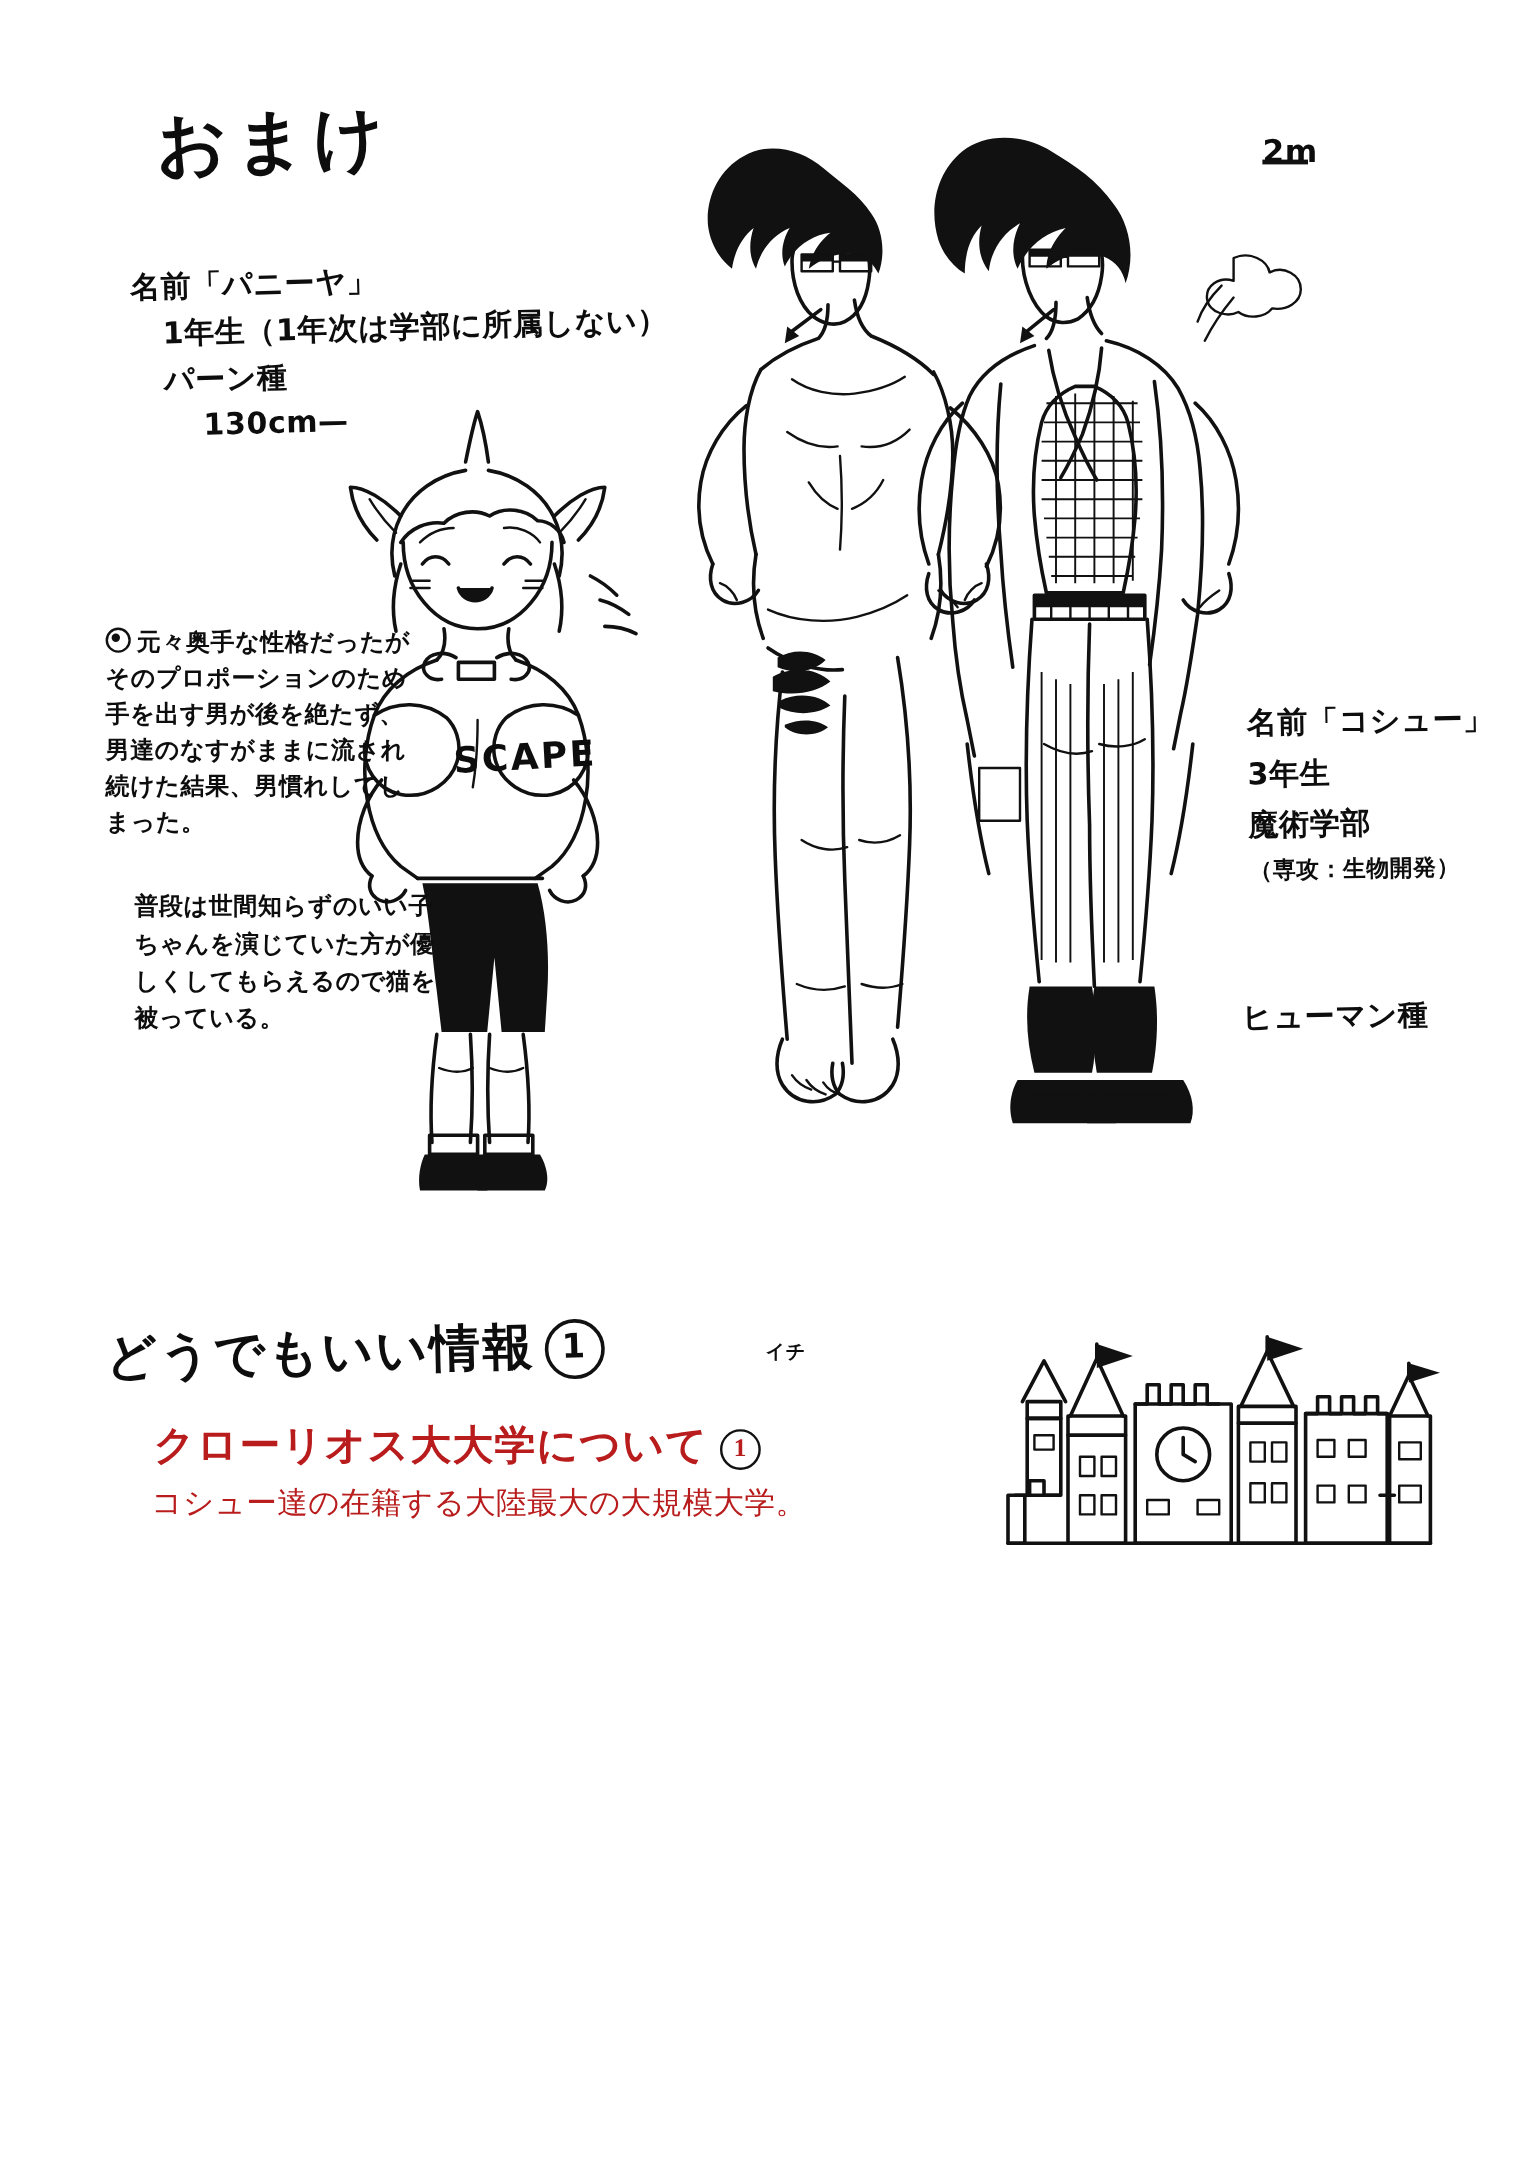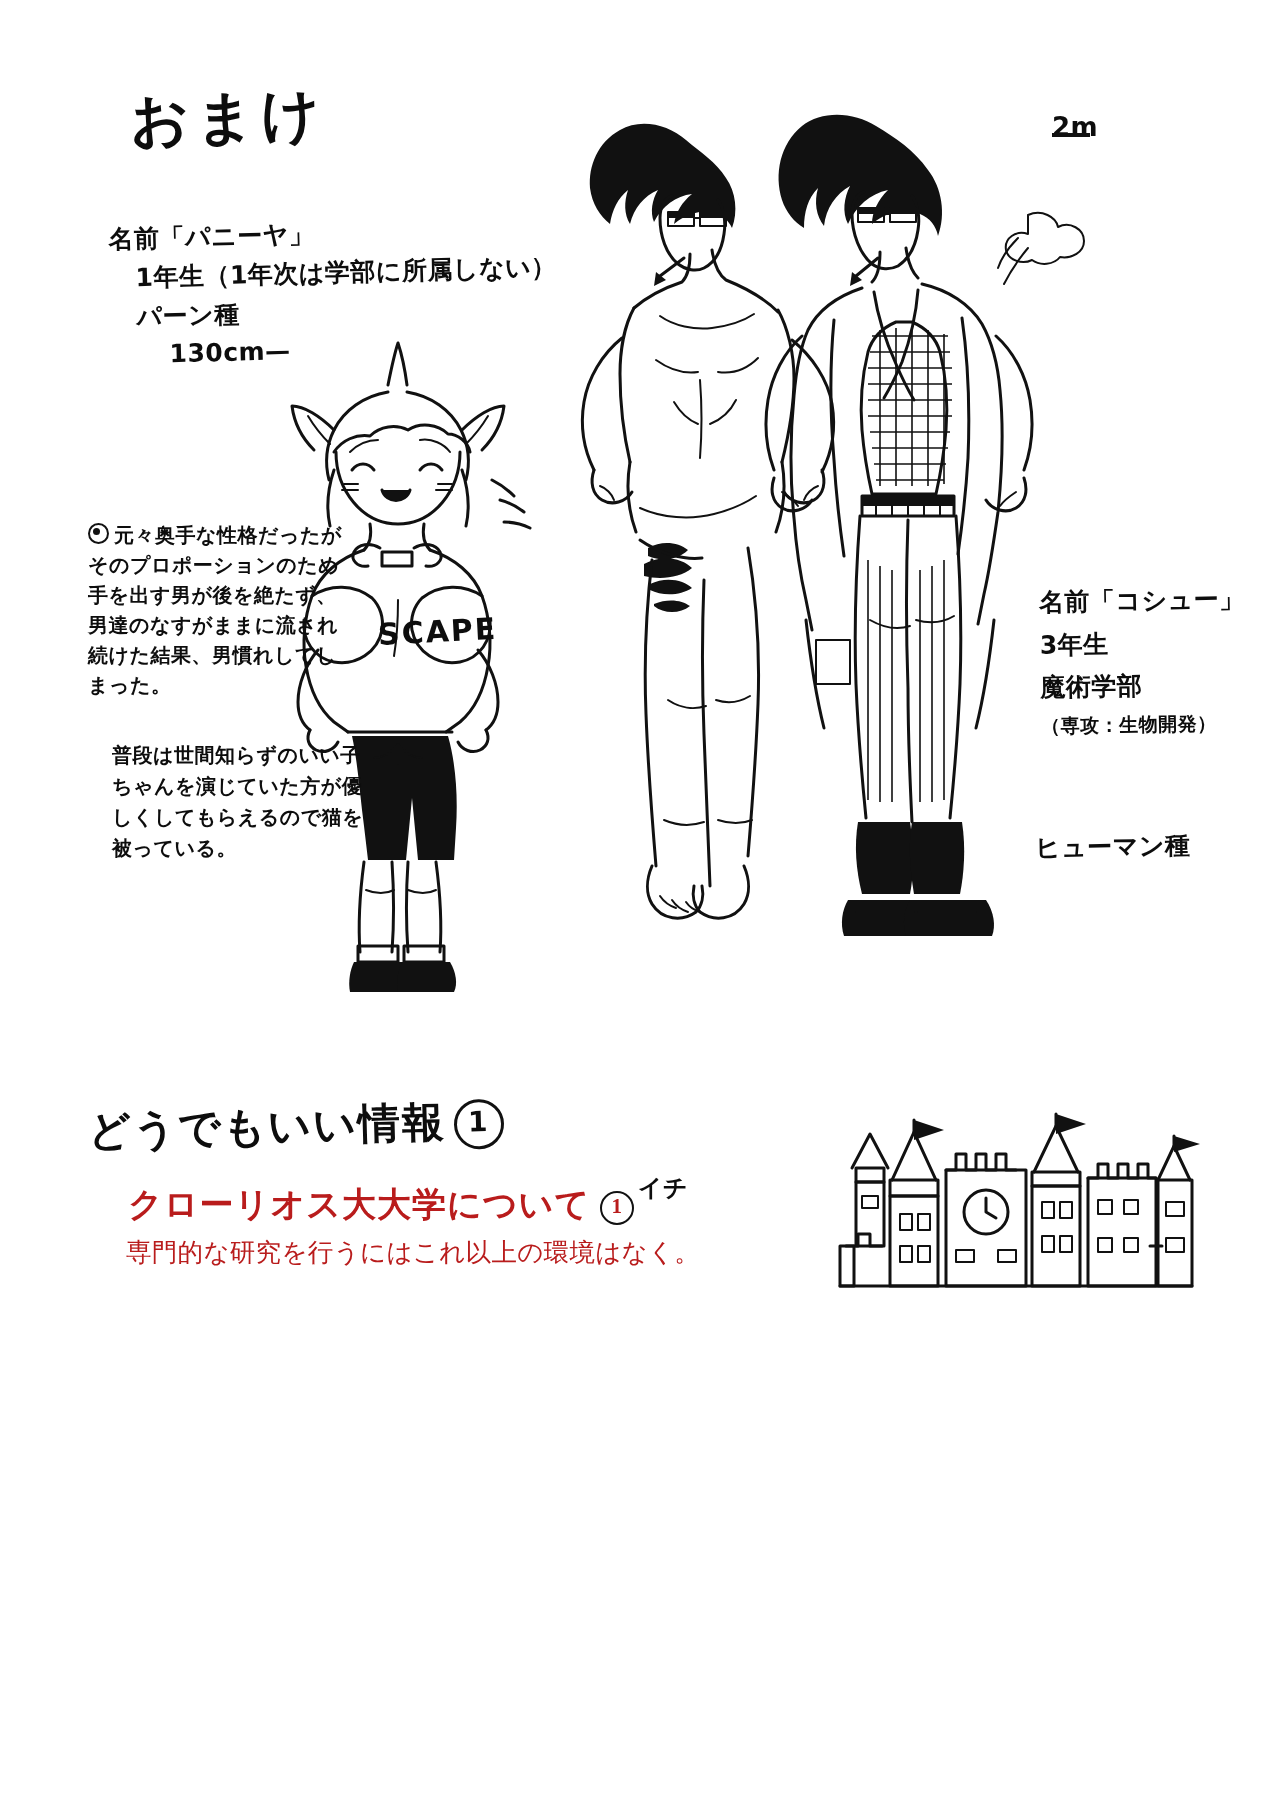--- a/index.html
+++ b/index.html
@@ -132,22 +132,22 @@
     border: 3px solid #111;
     border-radius: 50%;
     text-align: center;
     line-height: 40px;
     font-size: 28px;
     vertical-align: 4px;
     margin-left: 8px;
   }
   #info-head-ruby {
     left: 638px;
-    top: 1172px;
-    font-size: 24px;
+    top: 1116px;
+    font-size: 16px;
   }
 
   
   #article-title {
     left: 128px;
     top: 1182px;
     font-size: 34px;
     font-weight: 700;
     letter-spacing: 1px;
   }
@@ -454,14 +454,14 @@
 <div class="abs hand" id="info-head">
   <span>どうでもいい情報</span><span class="circnum">1</span>
 </div>
 <div class="abs hand" id="info-head-ruby">イチ</div>
 
 <div class="abs print" id="article-title">
   <span>クローリオス大大学について</span><span class="circnum">1</span>
 </div>
 
 <div class="abs print" id="article-body">
-  <p>専門的な研究を行うにはこれ以上の環境はなく。</p>
+  <p>コシュー達の在籍する大陸最大の大規模大学。</p>
 </div>
 
 </body></html>

